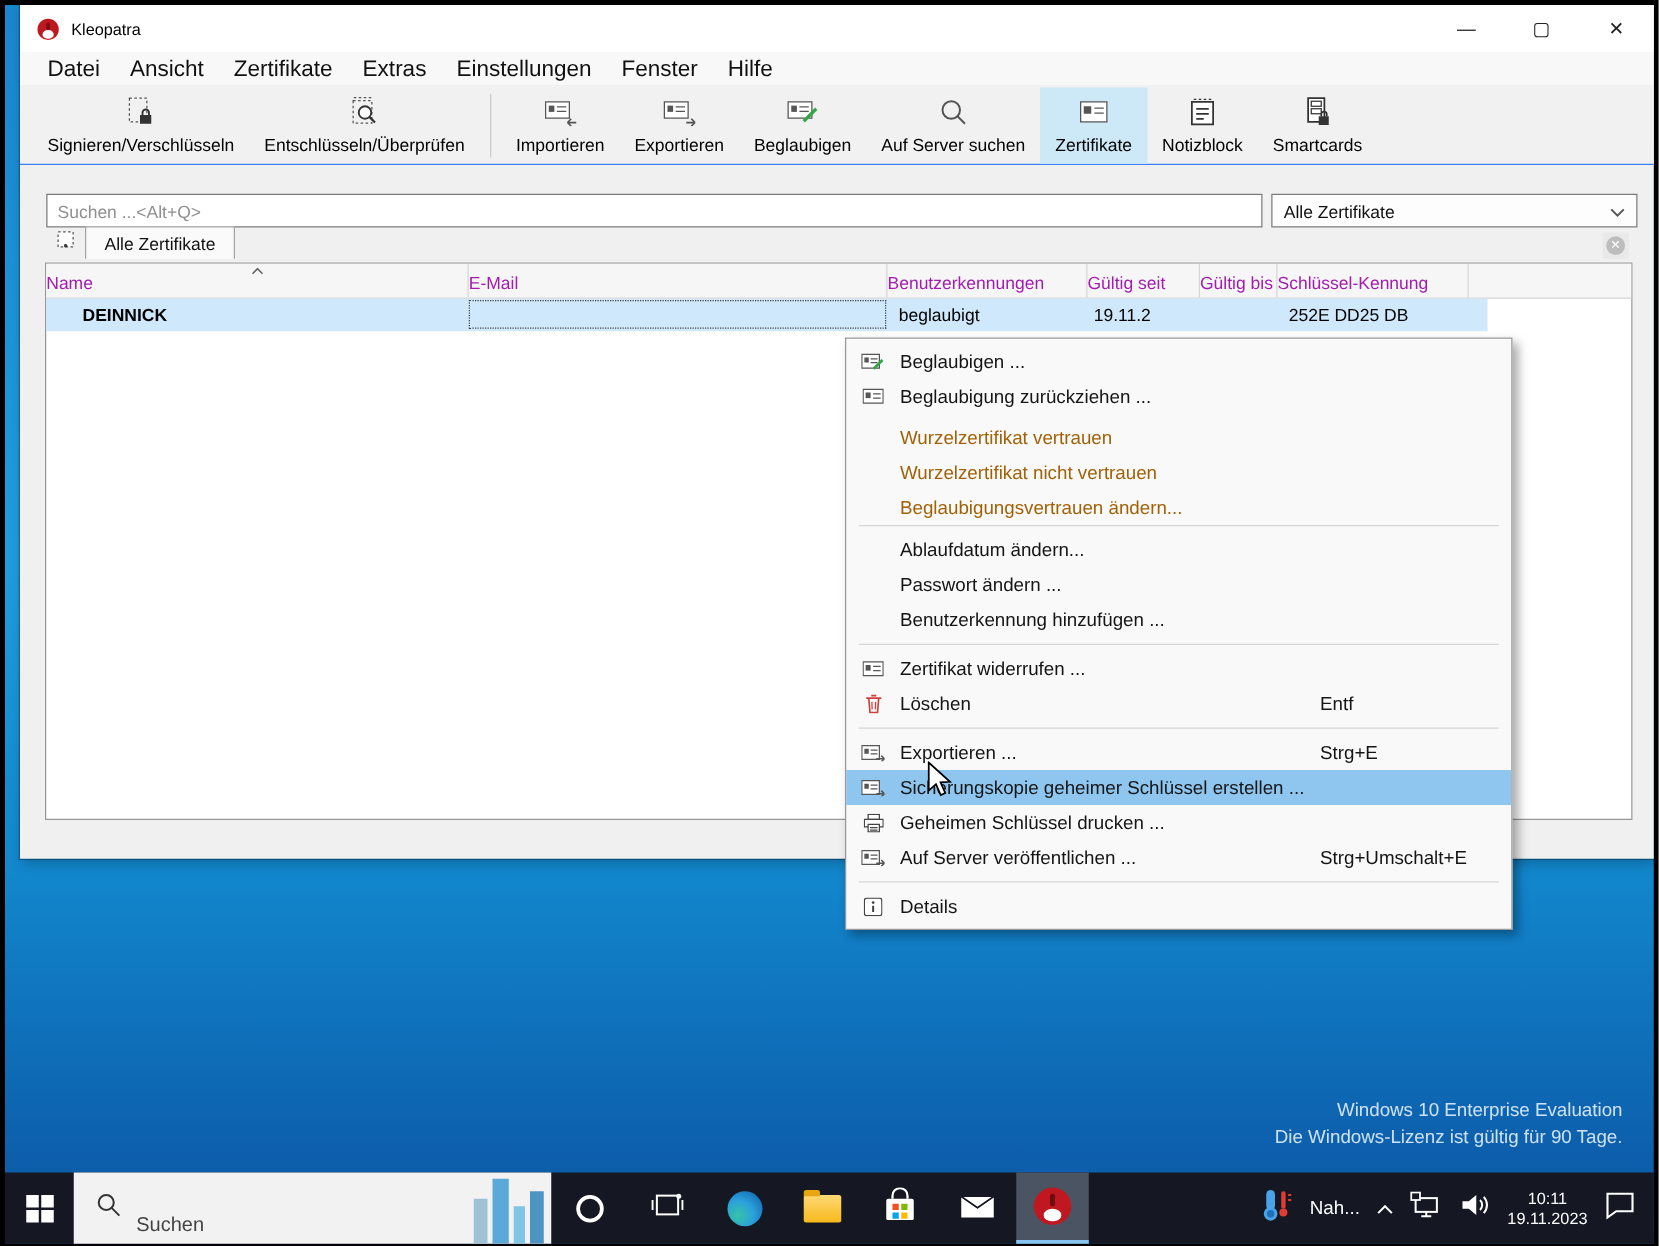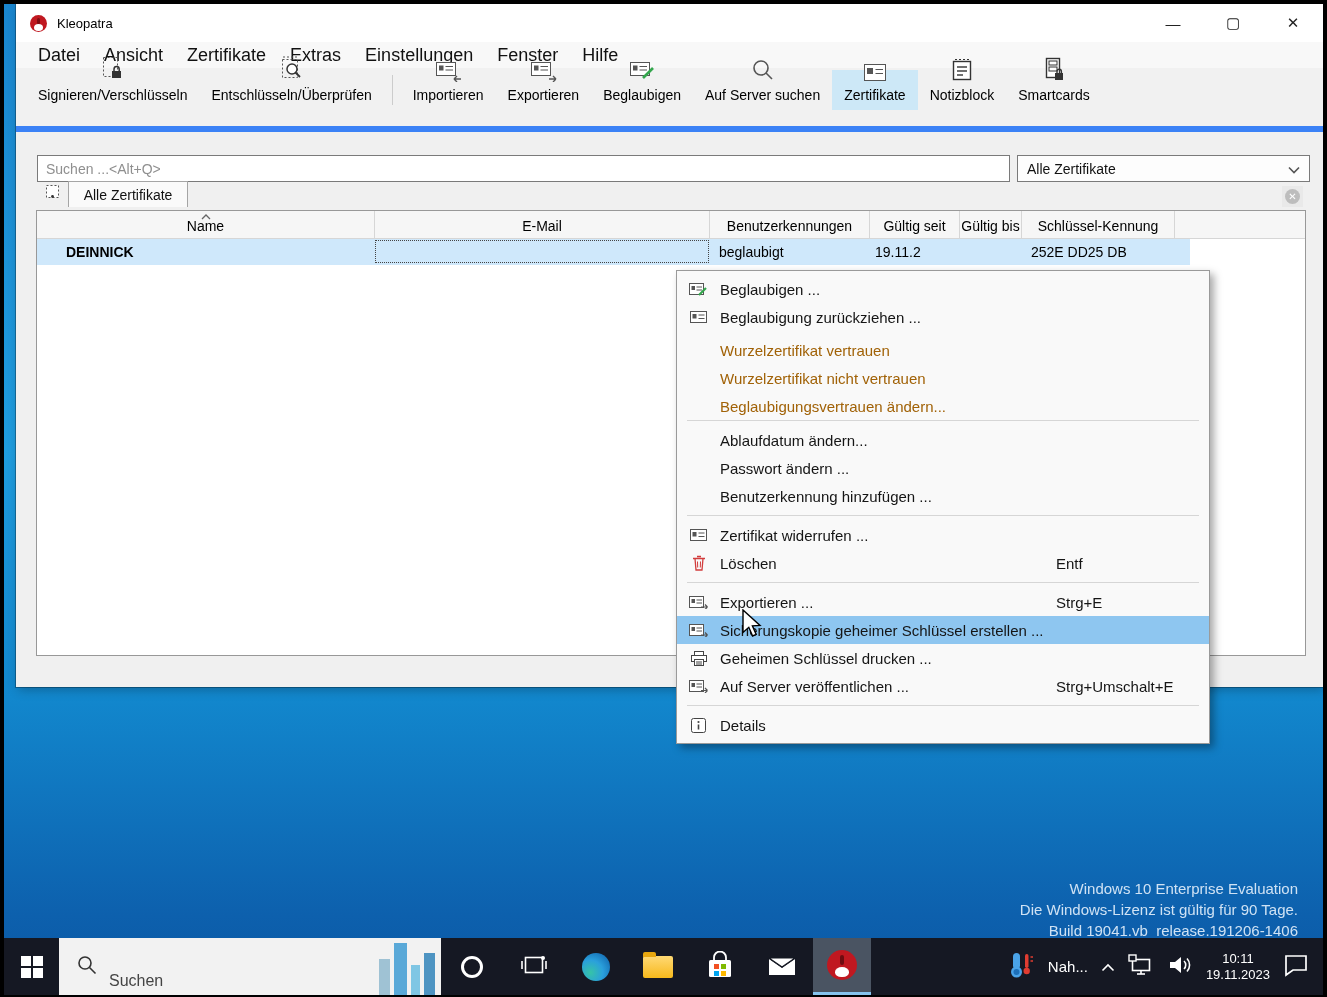--- a/index.html
+++ b/index.html
@@ -16,21 +16,21 @@
   .kleo-logo { width:17px; height:17px; border-radius:50%; background:#c01820; position:relative; flex:0 0 auto; }
   .kleo-logo::after { content:''; position:absolute; left:4px; top:9px; width:9px; height:7px; background:#fff; border-radius:50% 50% 45% 45%; }
   .kleo-logo::before { content:''; position:absolute; left:7px; top:3px; width:3px; height:6px; background:#7d0e13; border-radius:2px; }
   .title-text { margin-left:10px; font-size:13px; color:#000; }
   .win-controls { margin-left:auto; display:flex; height:38px; }
   .win-btn { width:60px; height:38px; display:flex; align-items:center; justify-content:center; font-size:15px; color:#222; }
 
   .menubar { height:26px; background:#f8f8f8; display:flex; align-items:center; padding-left:10px; }
   .menu-item { padding:0 12px; font-size:18px; color:#111; }
 
-  .toolbar { height:64px; background:#f1f1f1; border-bottom:6px solid #3b82f6; display:flex; align-items:stretch; padding:2px 0 16px 10px; }
+  .toolbar { height:64px; background:#f1f1f1; border-bottom:1px solid #3b82f6; display:flex; align-items:stretch; padding:2px 0 0 10px; }
   .tool-item { display:flex; flex-direction:column; align-items:center; justify-content:flex-end; padding:5px 12px 7px; gap:5px; font-size:14px; color:#000; white-space:nowrap; }
   .tool-item.active { background:#cde8f7; }
   .tool-sep { width:1px; background:#cccccc; margin:5px 8px; }
   .tool-ic { height:27px; display:flex; align-items:center; }
 
   
   .search-input { position:absolute; left:21px; top:151px; width:973px; height:27px; border:1px solid #7a7a7a;
                   background:#fff; font-size:14px; padding:0 8px; color:#444; font-family:"Liberation Sans",sans-serif; }
   .search-input::placeholder { color:#8f8f8f; opacity:1; }
   .filter-select { position:absolute; left:1001px; top:151px; width:293px; height:27px; background:#fdfdfd;
@@ -41,21 +41,21 @@
   .tabbar { position:absolute; left:20px; top:177px; width:1270px; height:26px; }
   .newtab-btn { position:absolute; left:5px; top:2px; width:24px; height:22px; display:flex; align-items:center; justify-content:center; }
   .tab-active { position:absolute; left:32px; top:0; width:120px; height:26px; background:#fafafa;
                 border:1px solid #a5a5a5; border-bottom:none; display:flex; align-items:center; justify-content:center; font-size:14px; color:#111; }
   .clear-btn { position:absolute; right:3px; top:5px; width:21px; height:21px; background:#e9e9e9; display:flex; align-items:center; justify-content:center; }
   .clear-btn .circ { width:15px; height:15px; border-radius:50%; background:#bdbdbd; color:#fff; font-size:10px; line-height:15px; text-align:center; }
 
   
   .panel { position:absolute; left:20px; top:206px; width:1270px; height:446px; background:#fff; border:1px solid #989898; }
   .thead { position:absolute; left:0; top:0; right:0; height:28px; background:#f6f6f6; border-bottom:1px solid #d6d6d6; display:flex; }
-  .th { border-right:1px solid #d6d6d6; display:flex; align-items:flex-end; justify-content:center; font-size:14px; color:#000000; padding-bottom:4px; position:relative; }
+  .th { border-right:1px solid #d6d6d6; display:flex; align-items:flex-end; font-size:14px; color:#a21caf; padding-bottom:4px; position:relative; }
   .th.filler { border-right:none; flex:1; }
   .sort-caret { position:absolute; top:1px; left:50%; transform:translateX(-50%); font-size:9px; color:#555; }
   .trow { position:absolute; left:0; top:28px; width:1153px; height:26px; background:#cfe8fb; display:flex; align-items:center; font-size:14px; color:#000; }
   .td { height:26px; display:flex; align-items:center; }
   .td-name  { width:338px; padding-left:29px; font-weight:bold; }
   .td-email { width:335px; position:relative; }
   .td-email .focus-cell { position:absolute; left:0; top:1px; width:334px; height:23px; border:1px dotted #444; }
   .td-uid  { width:160px; padding-left:9px; }
   .td-from { width:90px;  padding-left:5px; }
   .td-until{ width:62px; }
@@ -442,21 +442,20 @@
 
   <div class="cursor">
     <svg width="22" height="30" viewBox="0 0 22 30">
           <path d="M2 1 L2 23.5 L7.8 18.3 L11.6 27 L15.2 25.4 L11.4 16.9 L19 16.4 Z" fill="#fff" stroke="#000" stroke-width="1.4"></path>
         </svg>
   </div>
 
   <div class="watermark">
     <div>Windows 10 Enterprise Evaluation</div>
     <div>Die Windows-Lizenz ist gültig für 90 Tage.</div>
-    <div>Build 19041.vb_release.191206-1406</div>
   </div>
 
   <div class="taskbar">
     <div class="tb-start">
       <span class="win-logo">
             <span></span>
             <span></span>
             <span></span>
             <span></span>
           </span>

